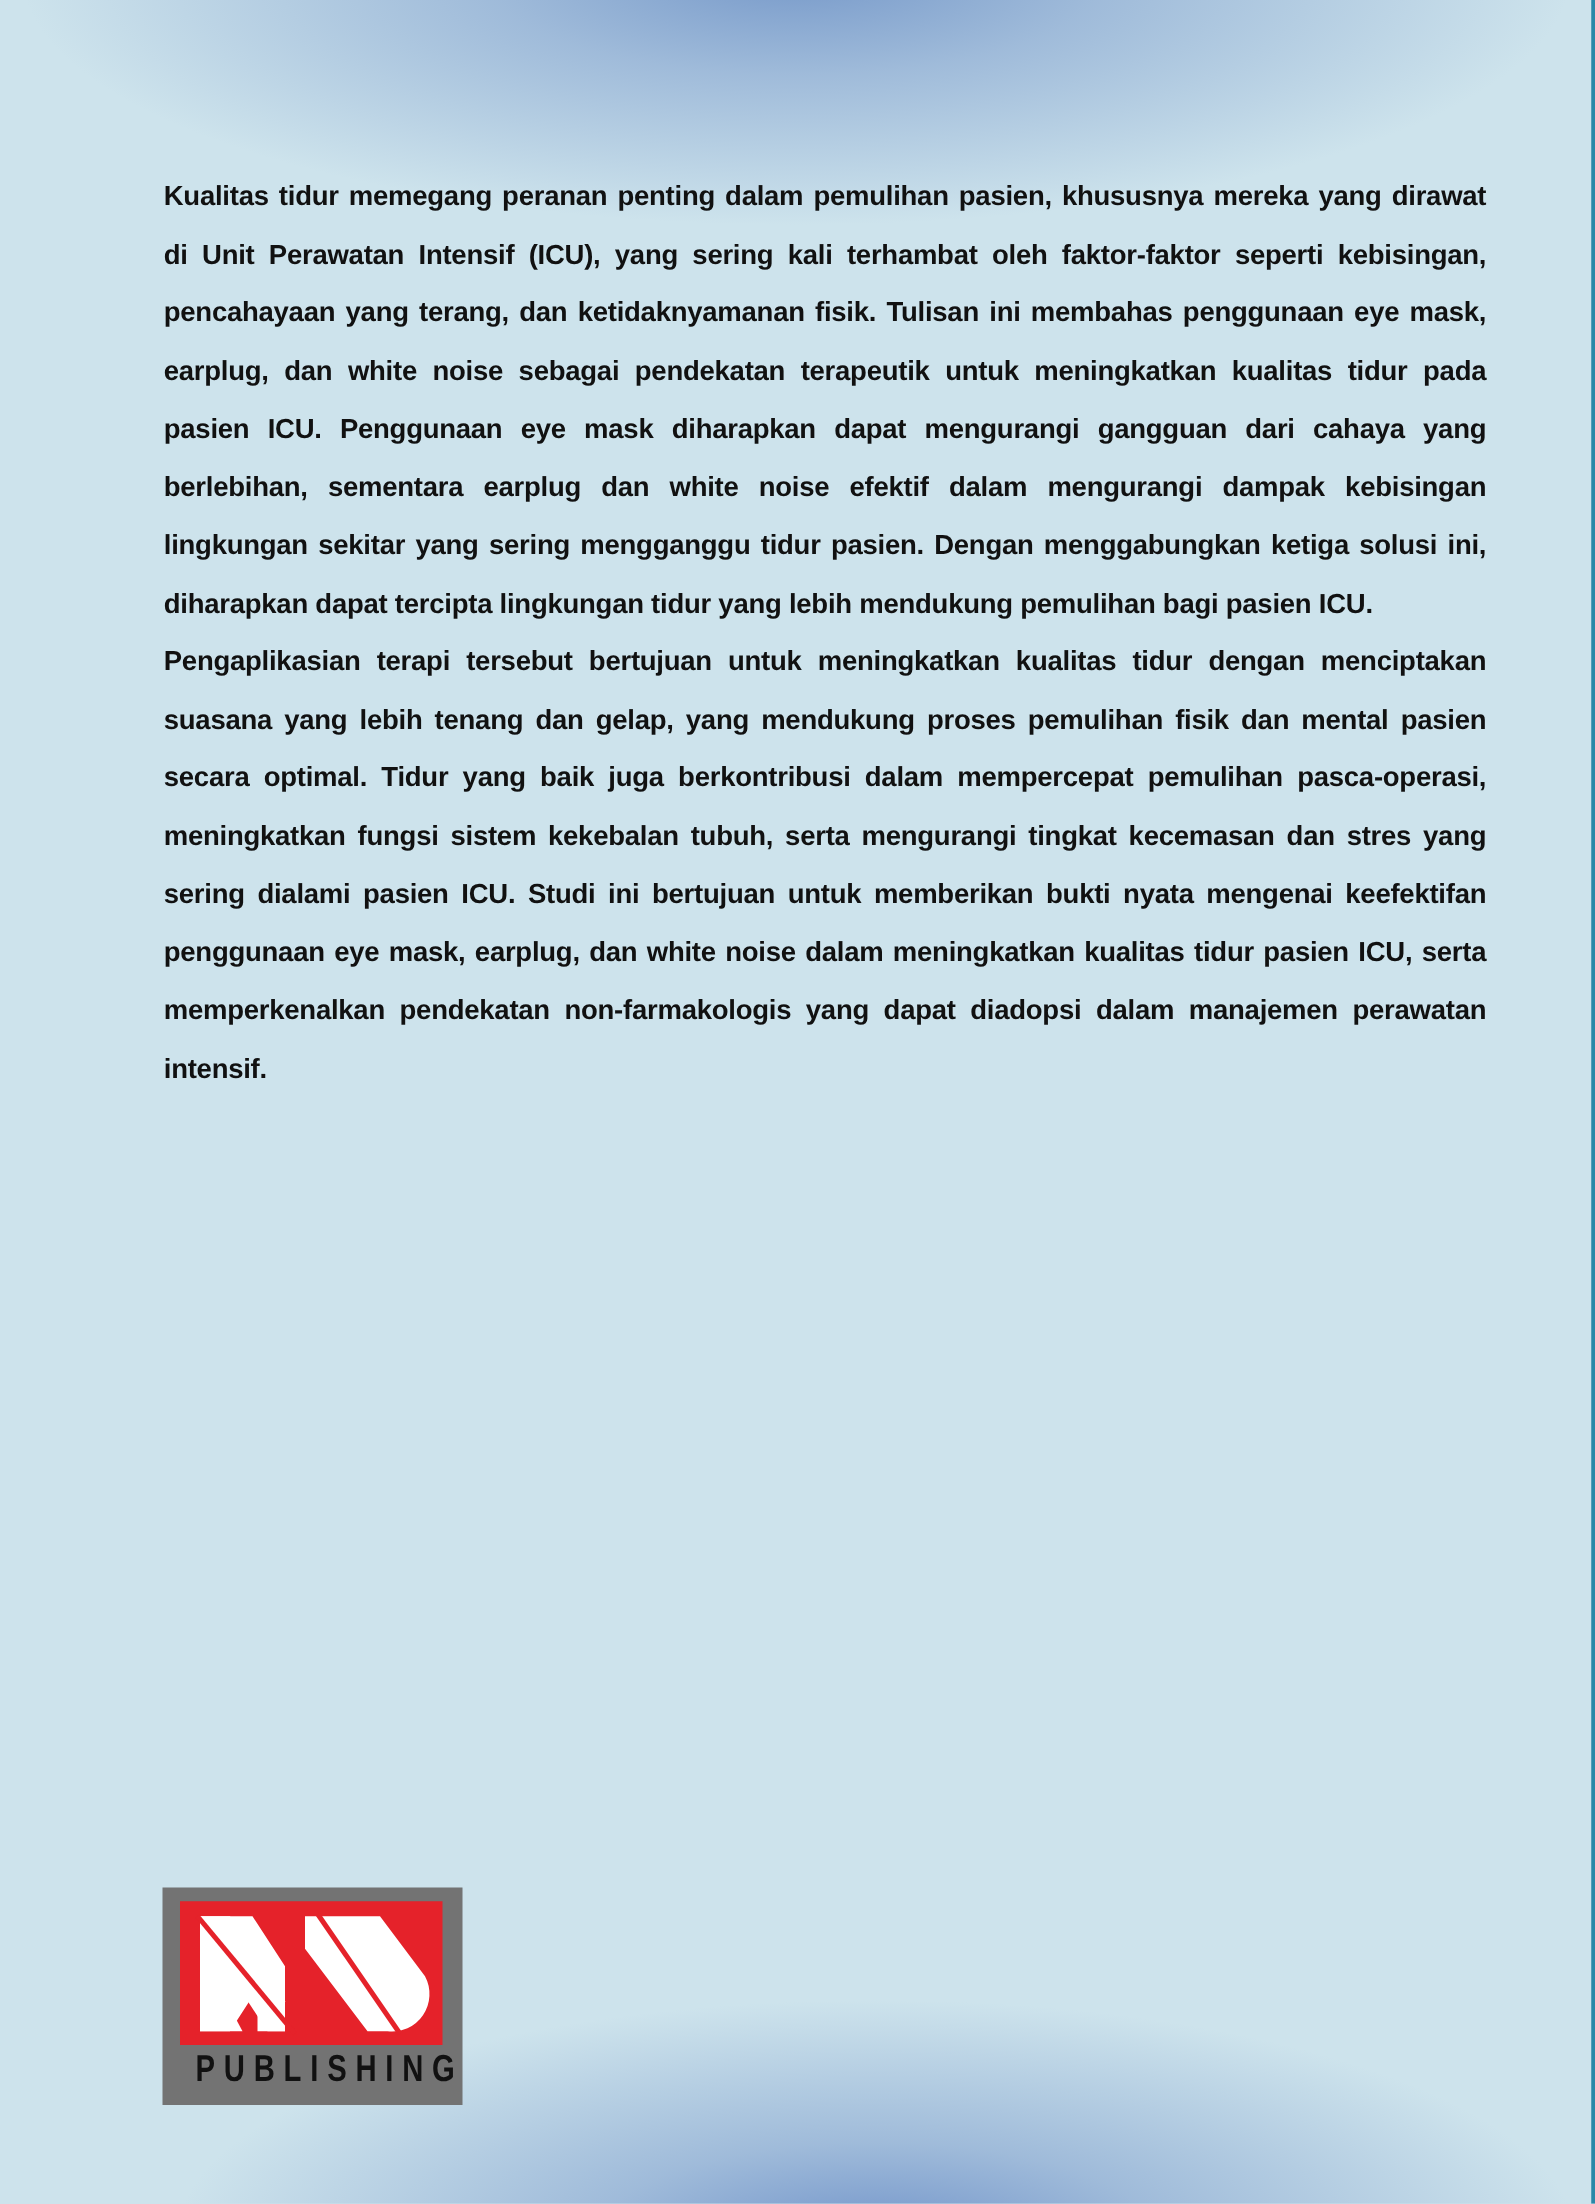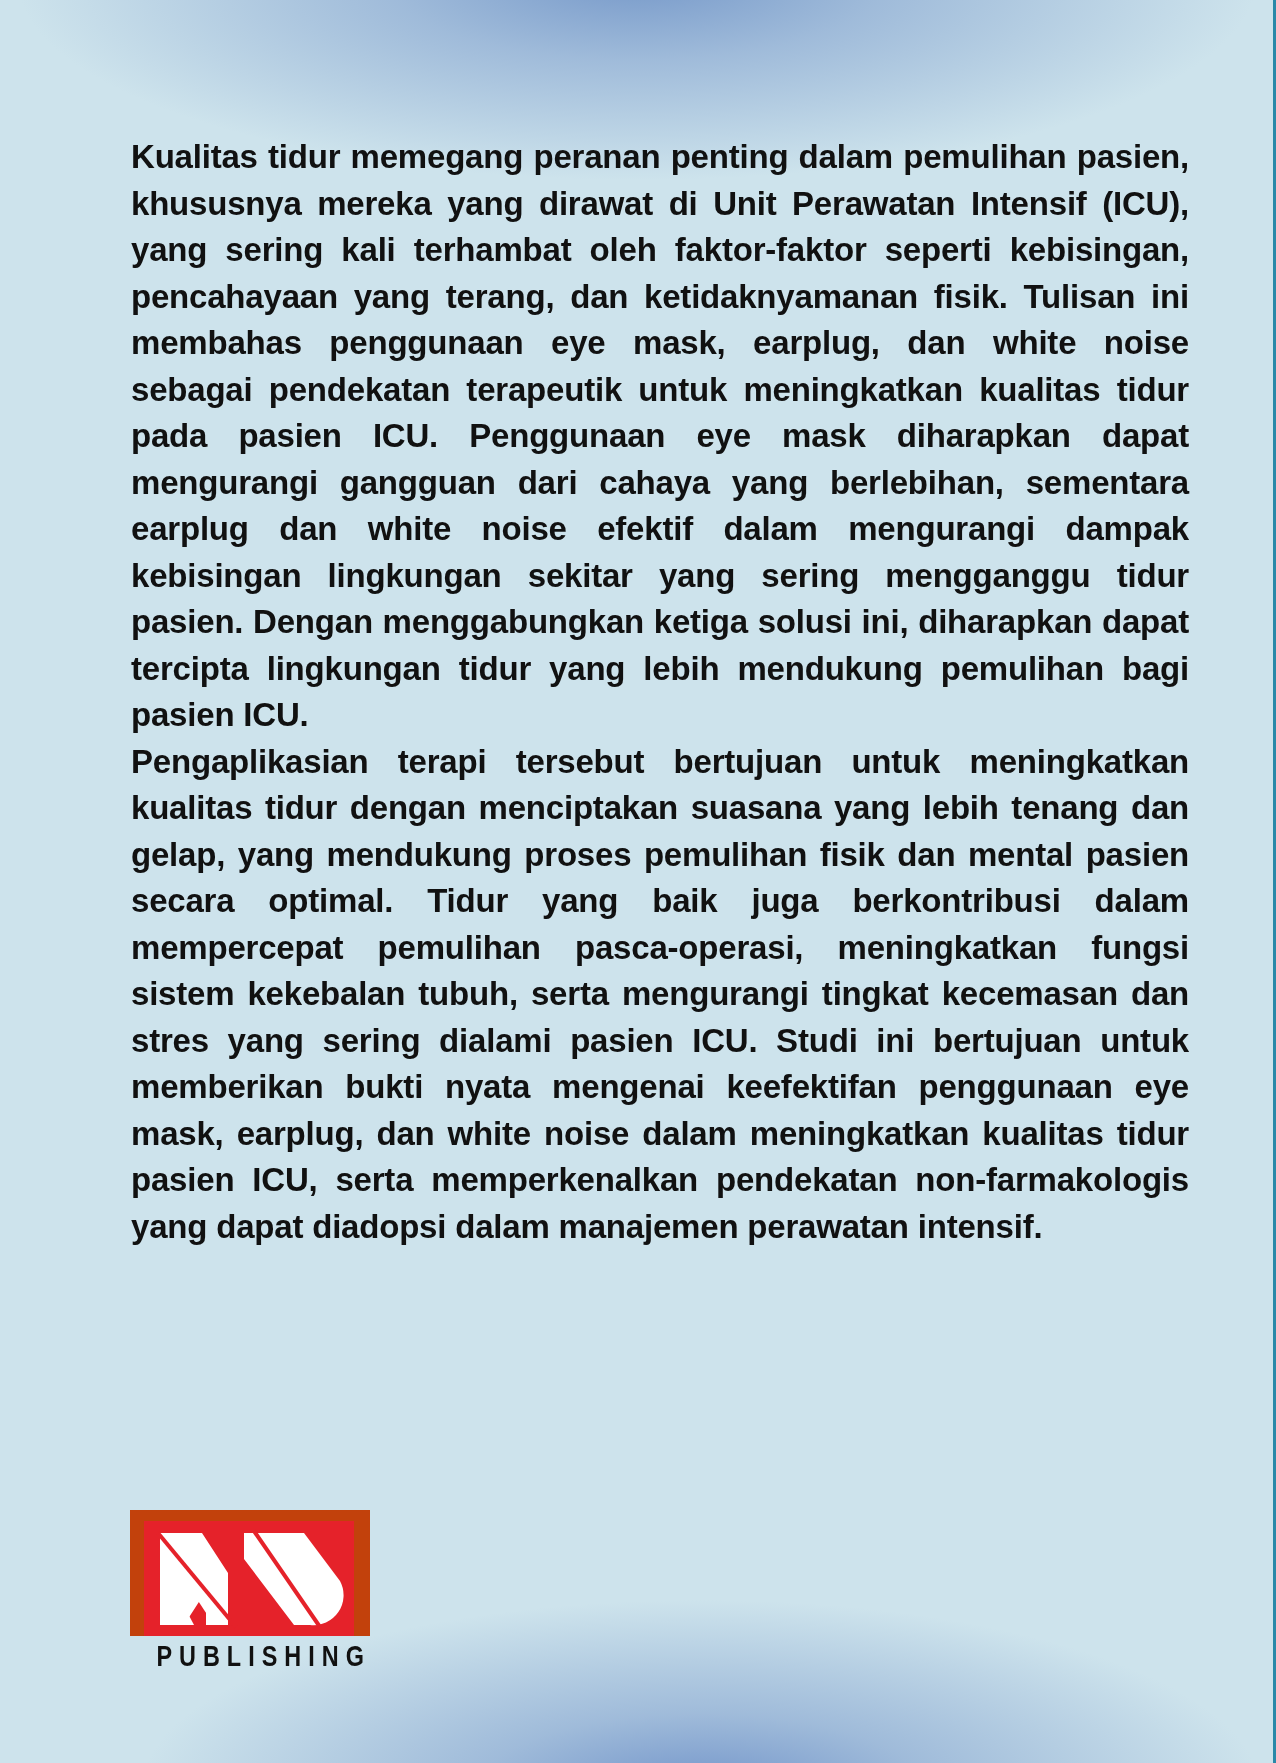--- a/index.html
+++ b/index.html
@@ -29,33 +29,33 @@
       height: 1763px;
       background: #2a88a8;
     }
     .body-text {
       position: absolute;
       left: 131px;
       top: 134px;
       width: 1058px;
       color: #111;
       font-weight: bold;
-      font-size: 33px;
+      font-size: 22px;
       line-height: 46.5px;
       text-align: justify;
       letter-spacing: -0.2px;
     }
     .body-text p { margin: 0; }
     .logo {
       position: absolute;
       left: 130px;
       top: 1510px;
       width: 240px;
-      height: 126px;
-      background: #c2410c;
+      height: 174px;
+      background: #737373;
     }
     .logo-mark {
       position: absolute;
       left: 14px;
       top: 11px;
       width: 210px;
       height: 115px;
       background: #e5222a;
     }
     .logo-mark svg { display: block; }

